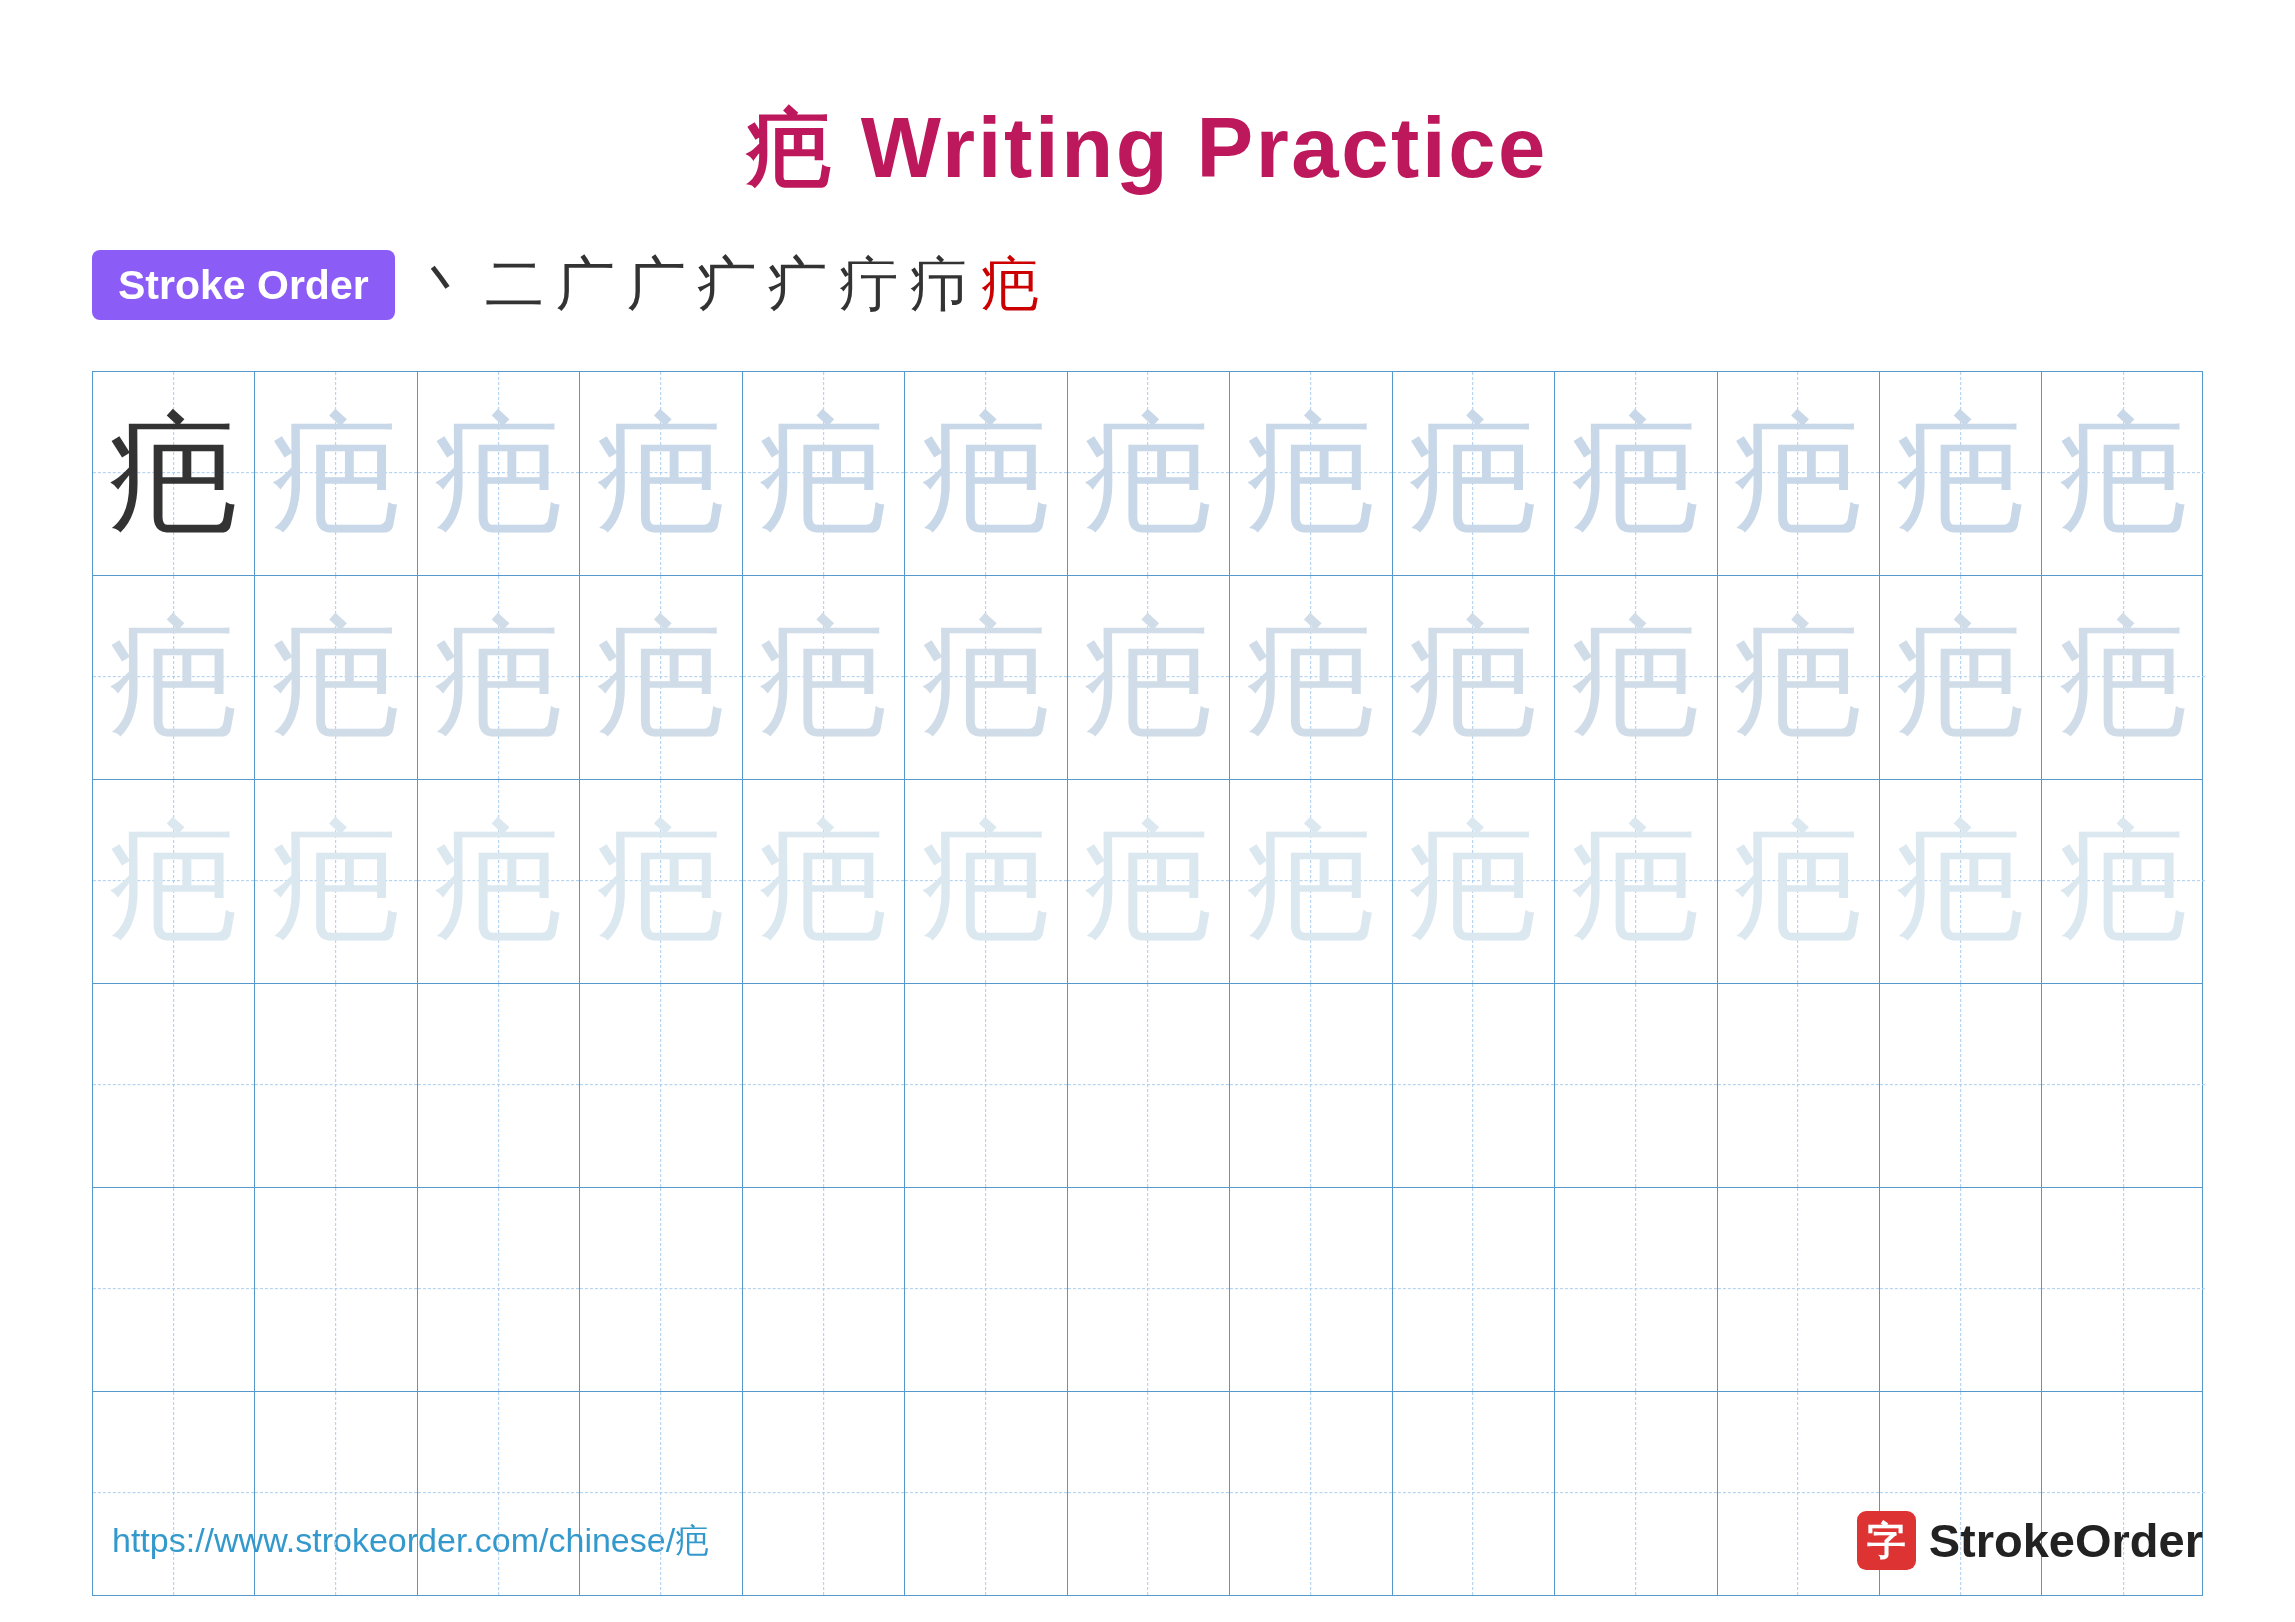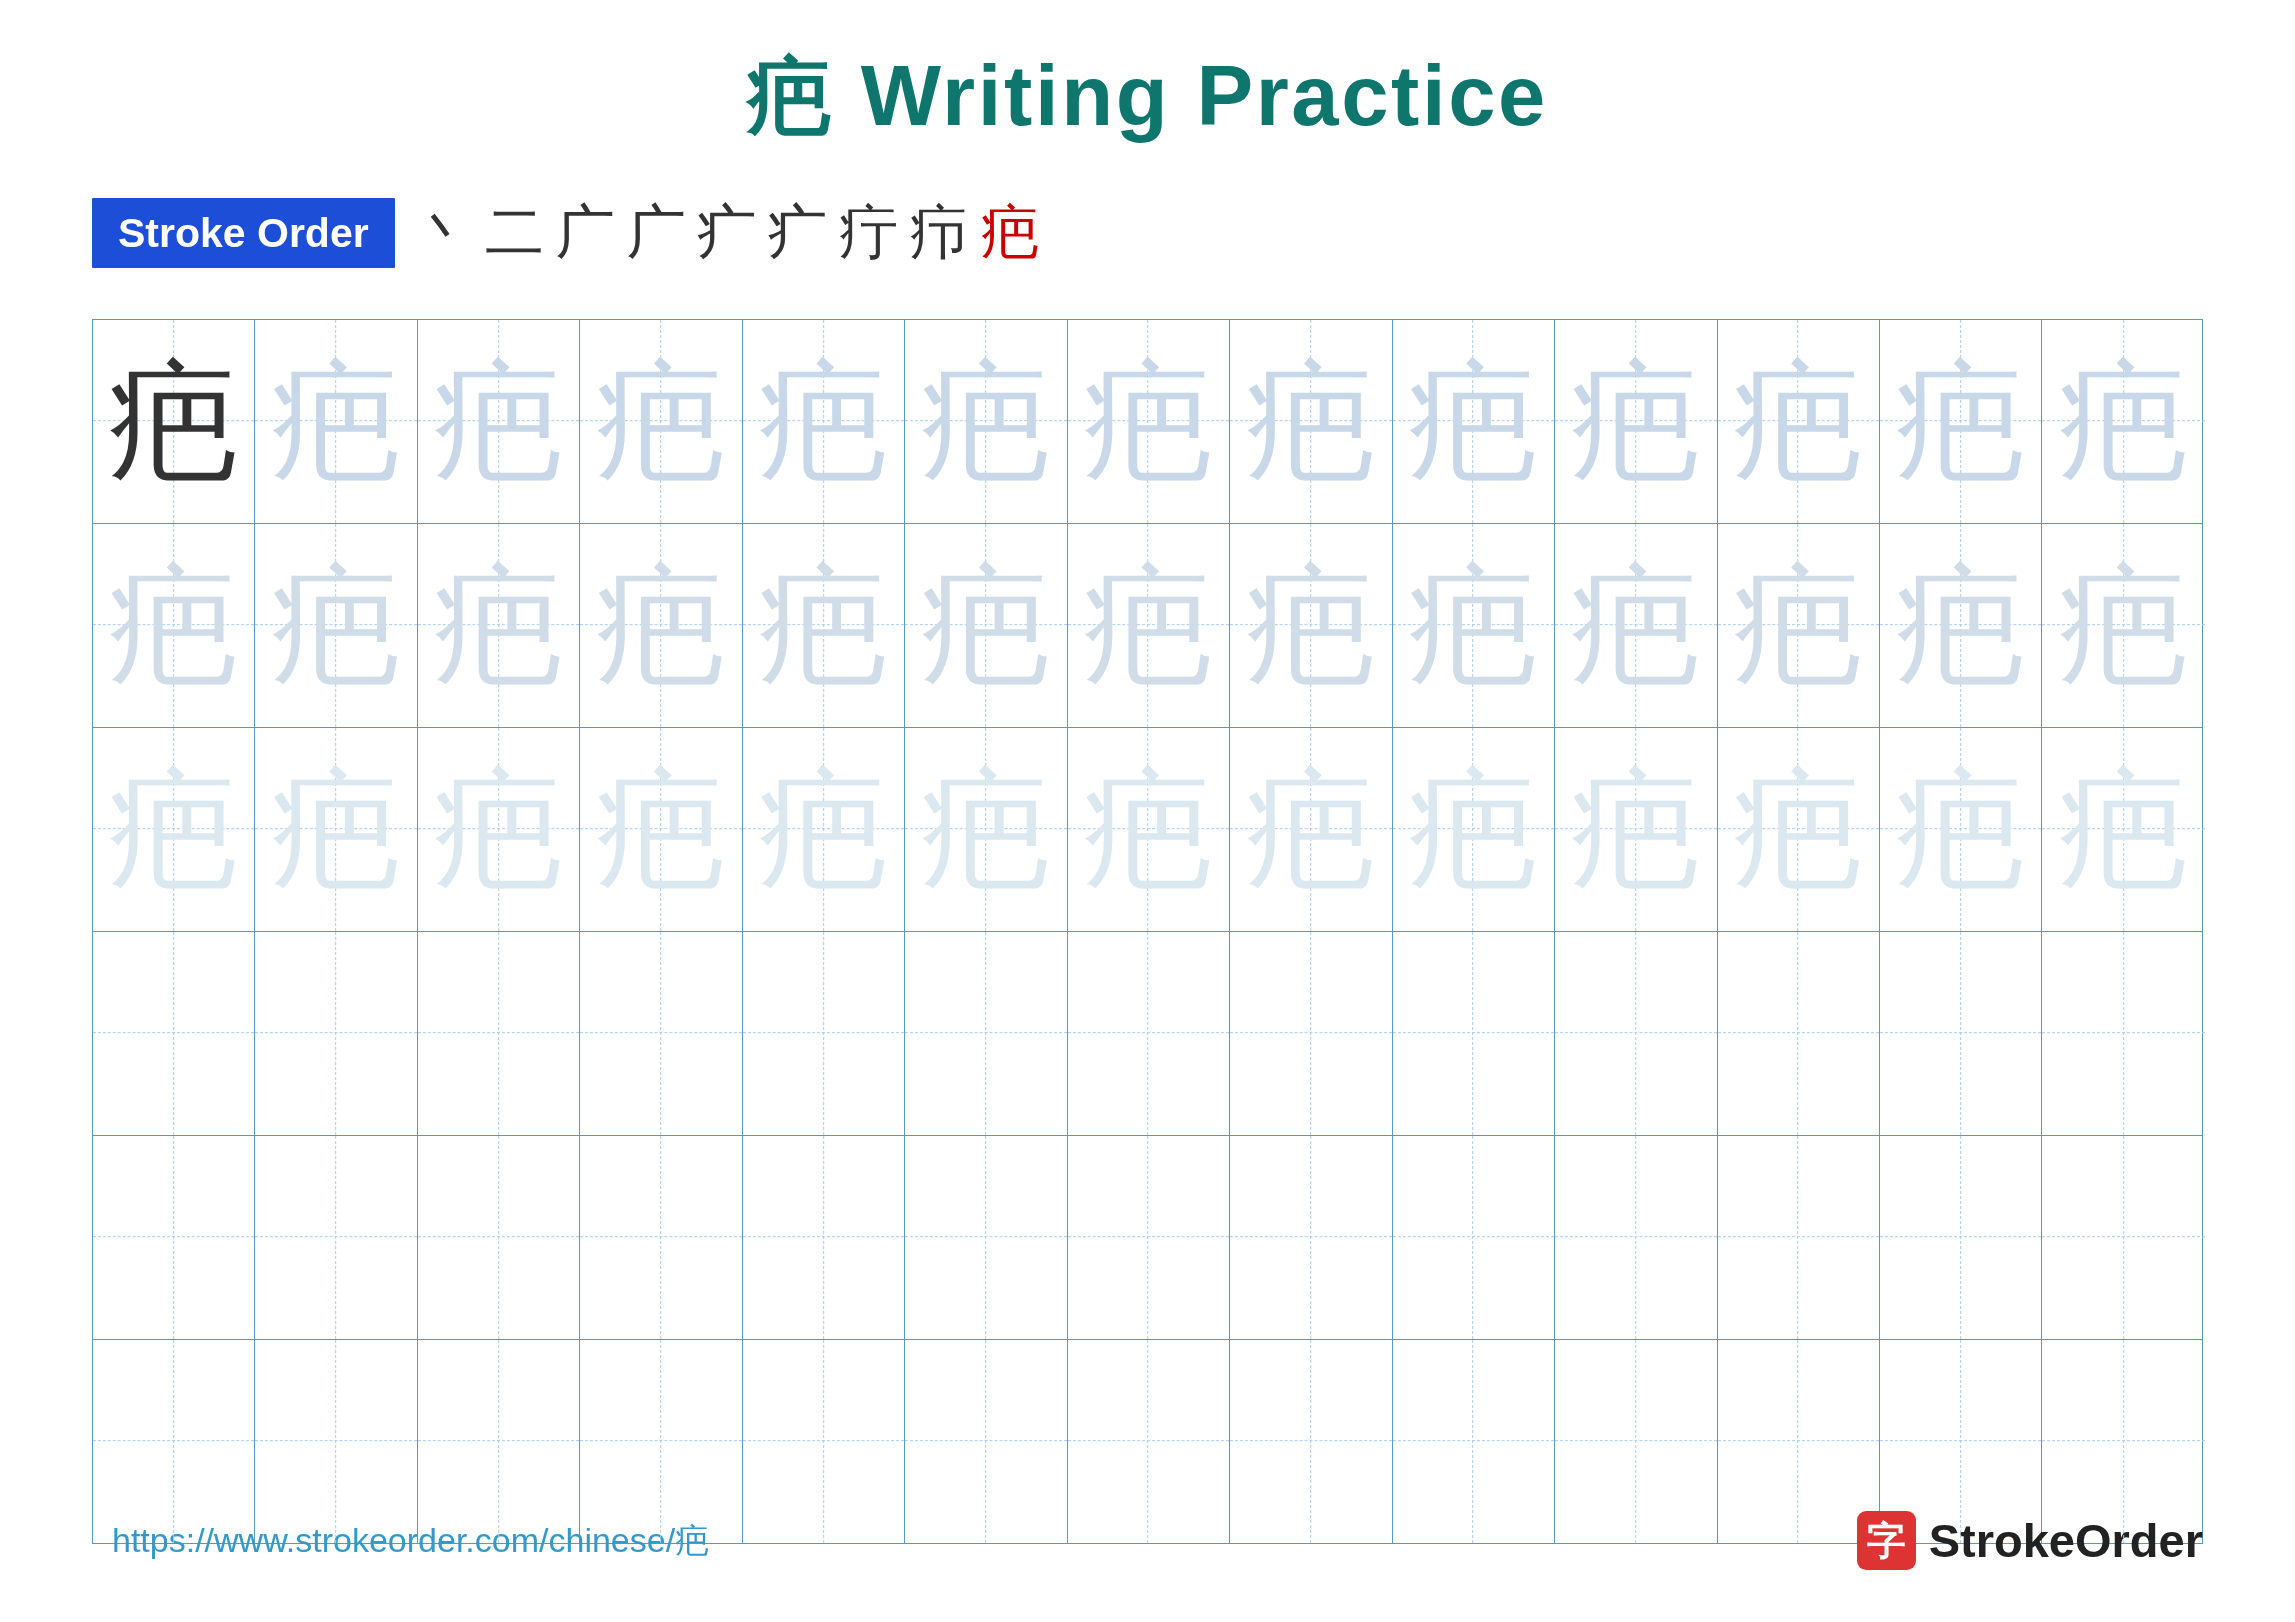--- a/index.html
+++ b/index.html
@@ -9,42 +9,42 @@
       font-family: Arial, sans-serif;
       width: 2295px;
       height: 1622px;
       position: relative;
       overflow: hidden;
     }
 
     
     .title {
       text-align: center;
-      padding-top: 39px;
+      padding-top: 91px;
       font-size: 85px;
-      color: #0f766e;
+      color: #be185d;
       font-weight: 600;
       letter-spacing: 2.6px;
     }
 
     
     .stroke-order-row {
       display: flex;
       align-items: center;
       padding: 39px 92px 26px 92px;
       gap: 19.6px;
     }
 
     .stroke-order-badge {
-      background: #1d4ed8;
+      background: #8b5cf6;
       color: white;
       font-size: 41px;
       font-weight: bold;
       padding: 11.8px 26px;
-      border-radius: 1px;
+      border-radius: 8px;
       white-space: nowrap;
       flex-shrink: 0;
     }
 
     .stroke-sequence {
       display: flex;
       align-items: center;
       gap: 11.8px;
       font-size: 59px;
       flex-wrap: nowrap;

